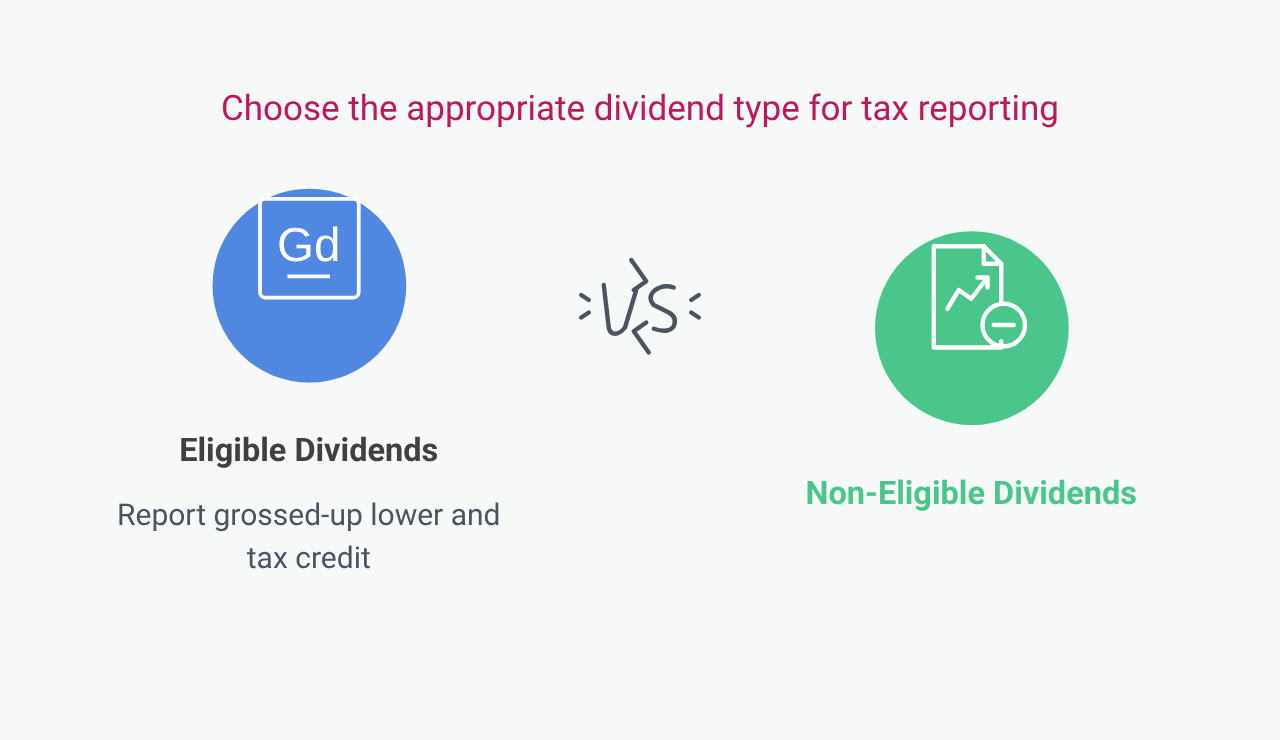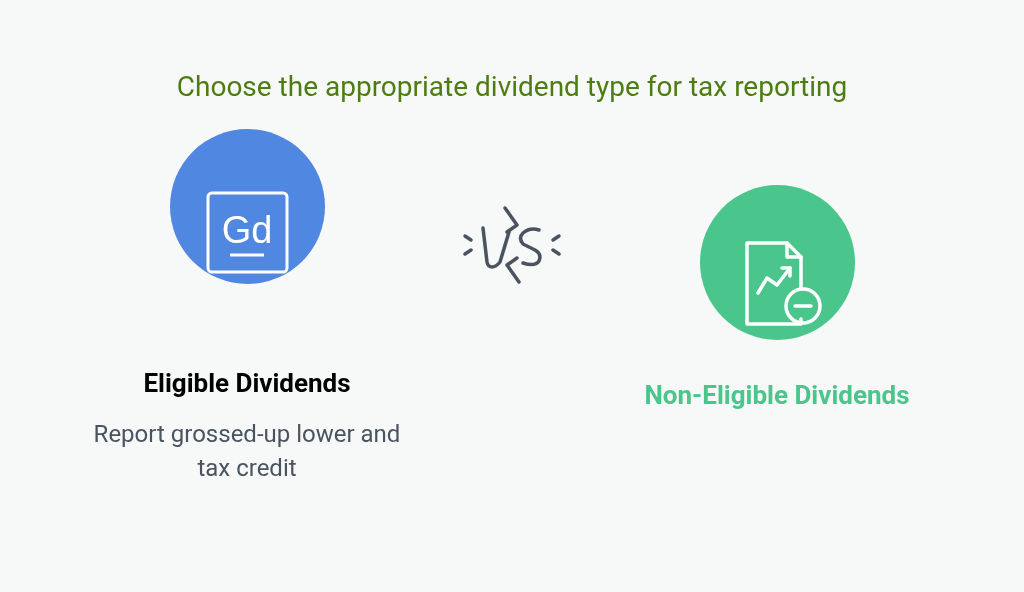--- a/index.html
+++ b/index.html
@@ -8,56 +8,56 @@
       height: 592px;
       background: #f7f8f8;
       font-family: -apple-system, BlinkMacSystemFont, 'Segoe UI', Roboto, Arial, sans-serif;
       display: flex;
       flex-direction: column;
       align-items: center;
       padding-top: 70px;
     }
     .title {
       font-size: 28px;
-      color: #4d7c0f;
+      color: #be185d;
       font-weight: 400;
       text-align: center;
-      margin-bottom: 26px;
+      margin-bottom: 48px;
     }
     .comparison {
       display: flex;
       align-items: center;
       justify-content: center;
       gap: 40px;
       width: 100%;
     }
     .option {
       display: flex;
       flex-direction: column;
       align-items: center;
       width: 340px;
     }
     .icon-circle {
       width: 155px;
       height: 155px;
       border-radius: 50%;
       display: flex;
-      align-items: flex-end;
+      align-items: flex-start;
       justify-content: center;
       margin-bottom: 40px;
     }
     .icon-circle.blue { background: #5087e0; }
     .icon-circle.green { background: #4ac68c; }
     .option-title {
       font-size: 26px;
       font-weight: 700;
       margin-bottom: 20px;
       text-align: center;
     }
-    .option-title.blue { color: #000000; margin-top: 44px; }
+    .option-title.blue { color: #404040; }
     .option-title.green { color: #4ac68c; }
     .option-desc {
       font-size: 24px;
       color: #4a5460;
       text-align: center;
       line-height: 1.4;
       font-weight: 400;
     }
     .vs-container {
       margin-top: -120px;

